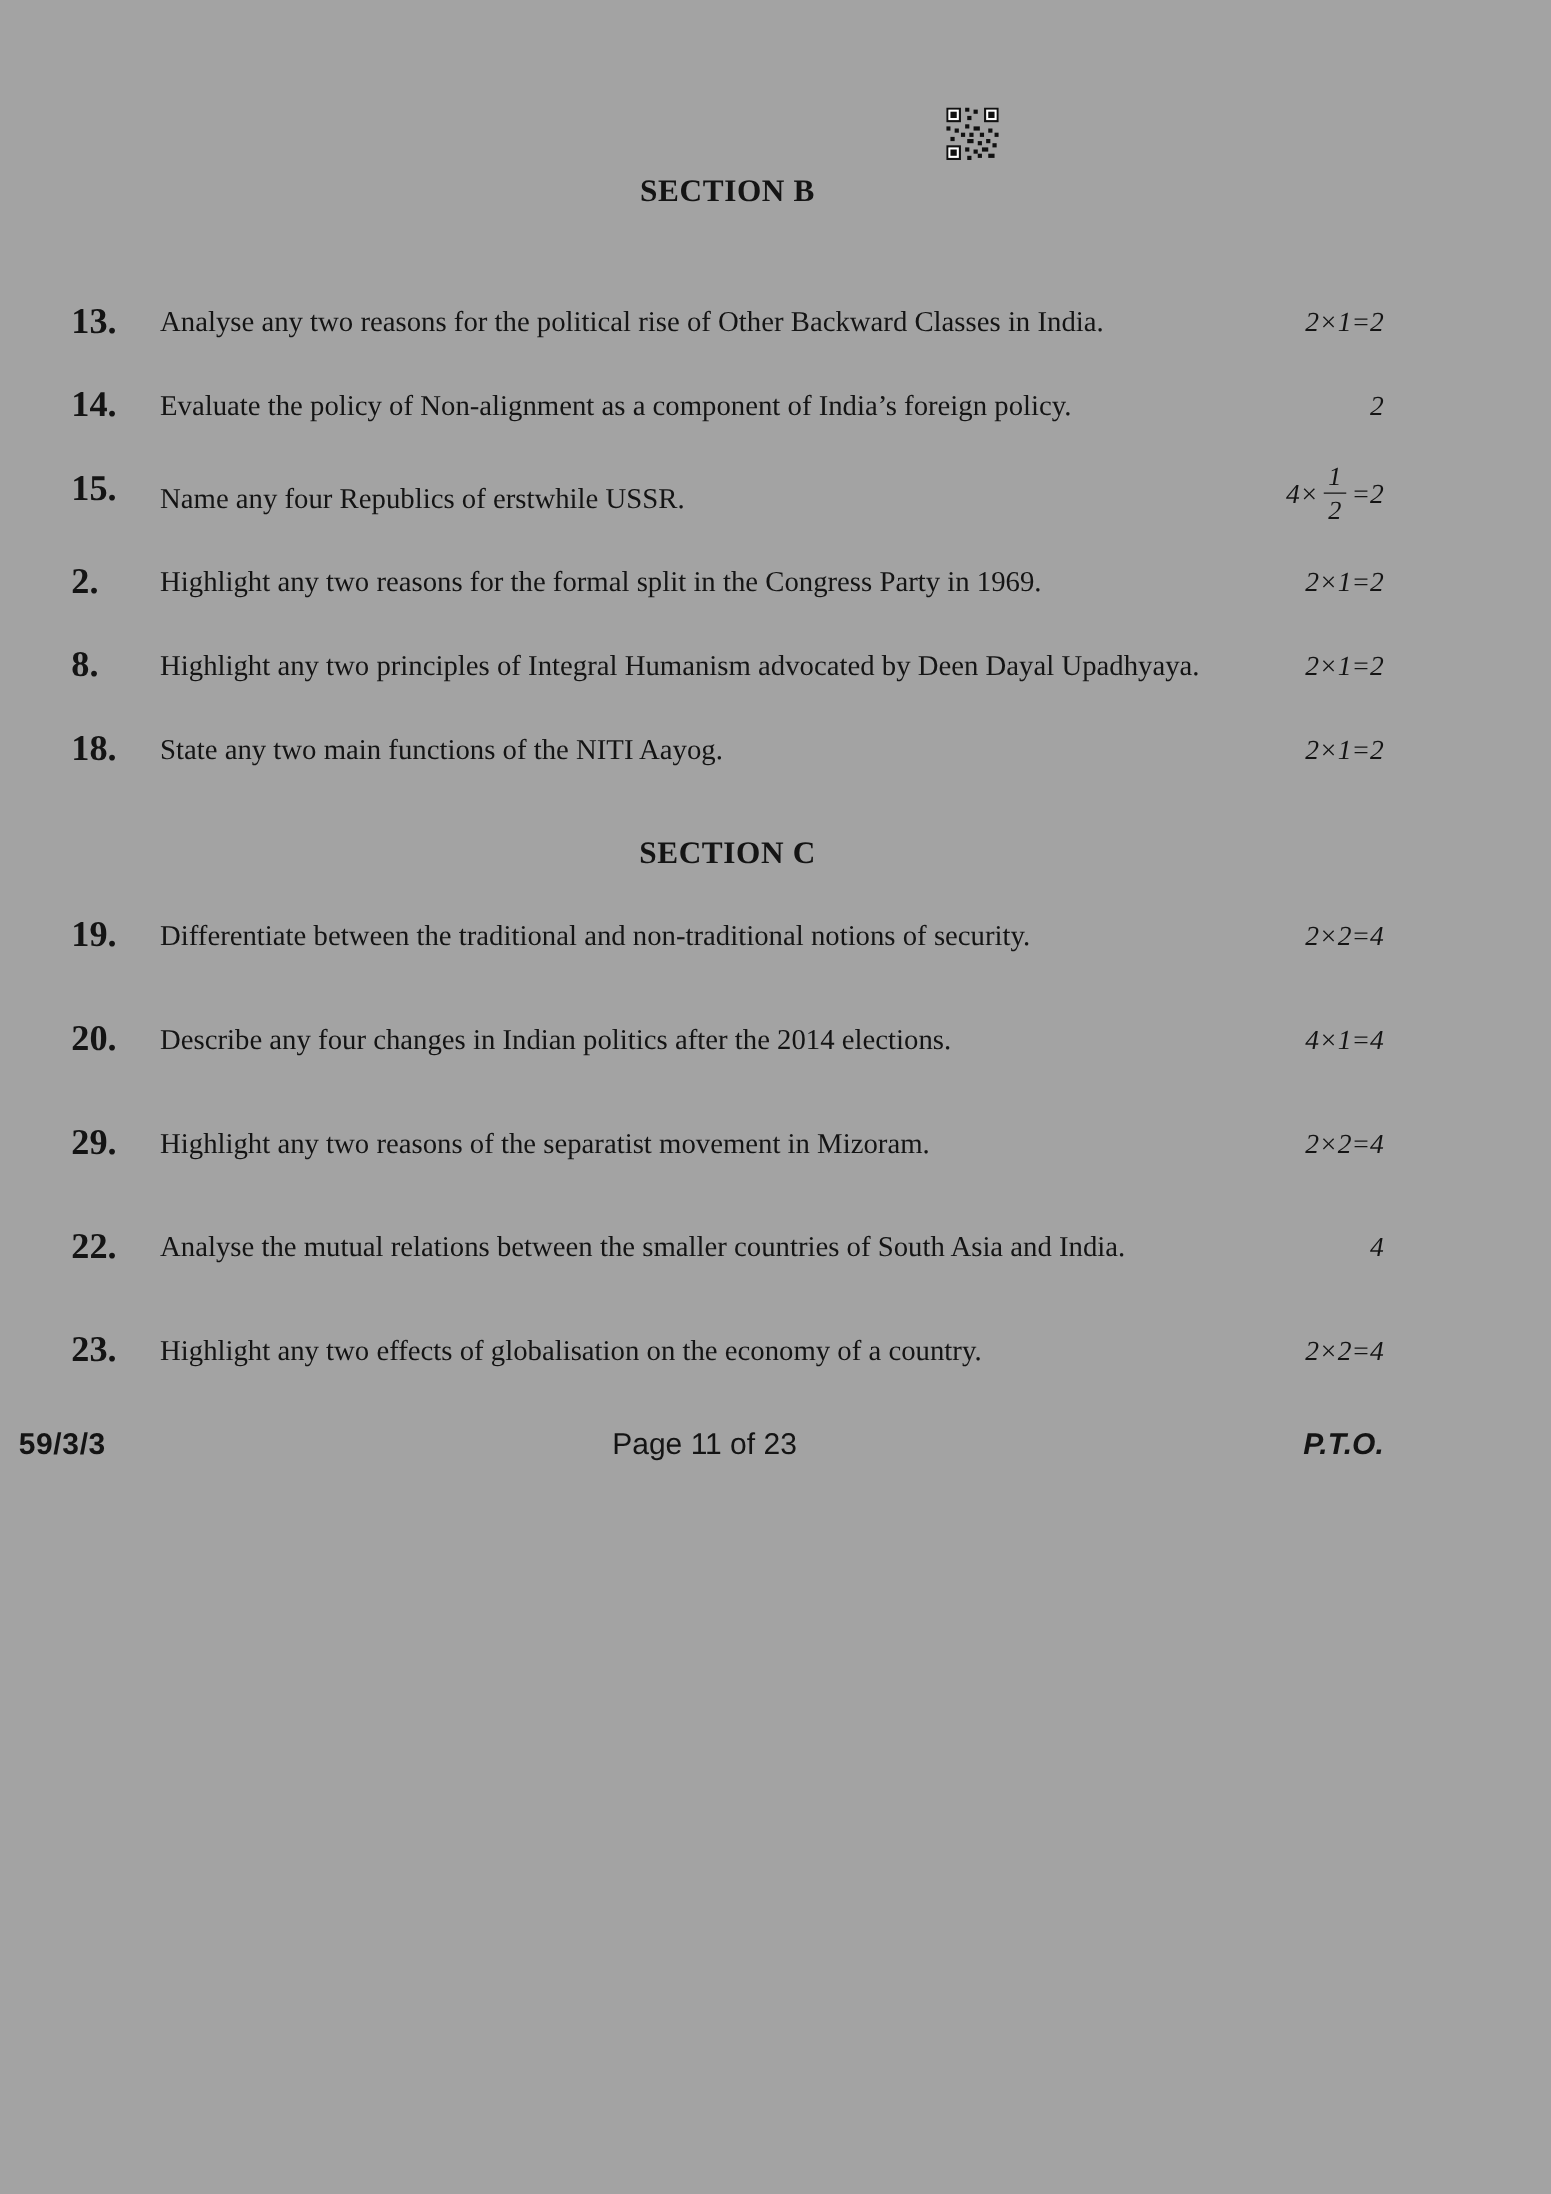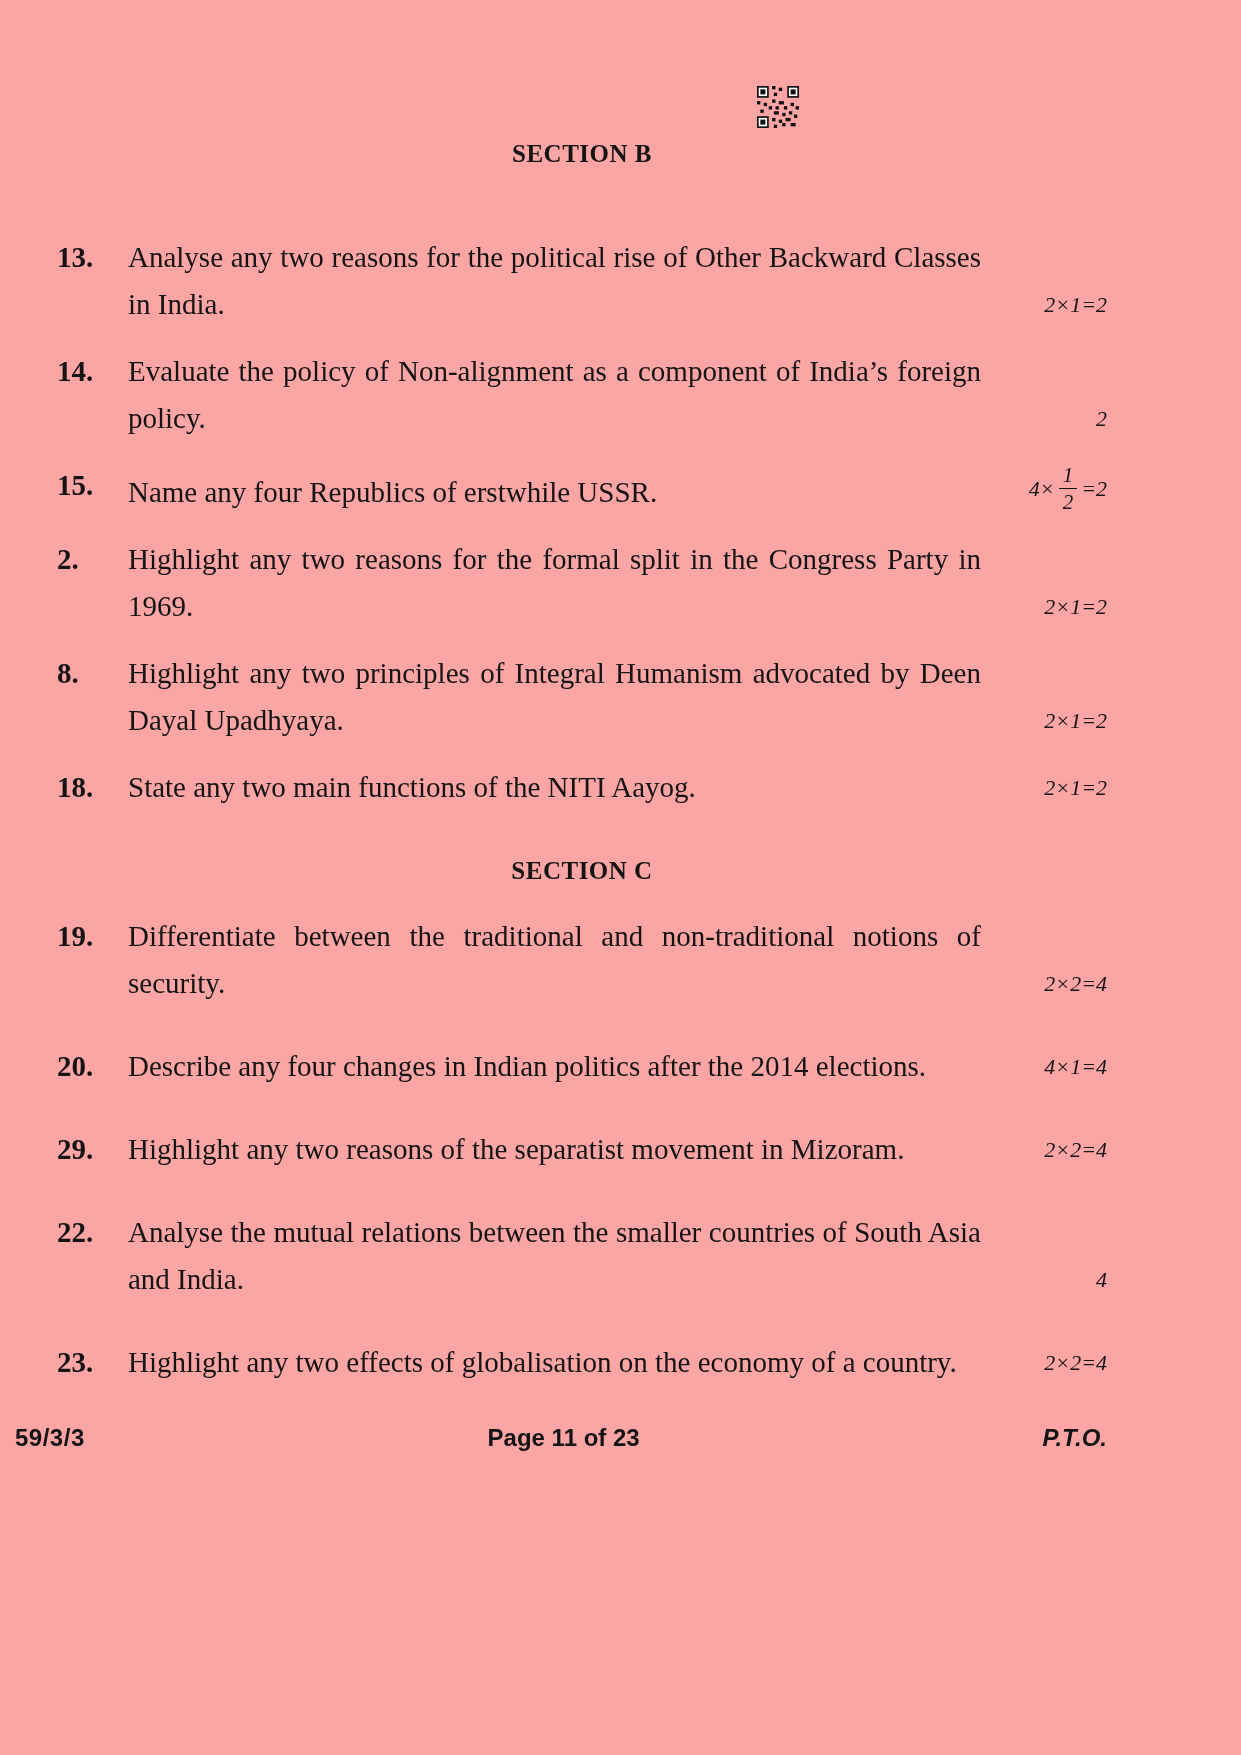--- a/index.html
+++ b/index.html
@@ -2,21 +2,21 @@
 <html><head>
 <meta charset="utf-8">
 <style>
   * { margin: 0; padding: 0; box-sizing: border-box; }
   html, body { background: #ffffff; }
   .page {
     position: relative;
     width: 1241px;
     height: 1755px;
     margin: 0 auto;
-    background: #fca5a5;
+    background: #a3a3a3;
     color: #141414;
     font-family: "Liberation Serif", serif;
     padding: 86px 134px 0 57px;
     overflow: hidden;
   }
   .qr-wrap {
     height: 44px;
     margin-left: 700px;
     margin-bottom: 10px;
   }
@@ -35,21 +35,21 @@
   }
   .sec-b .question { margin-bottom: 20px; }
   .sec-c .question { margin-bottom: 36px; }
   .qnum {
     font-weight: bold;
     font-size: 29px;
     line-height: 47px;
     align-self: start;
   }
   .qtext {
-    font-size: 29px;
+    font-size: 23px;
     line-height: 47px;
     text-align: justify;
     padding-right: 14px;
   }
   .qmarks {
     font-style: italic;
     font-size: 22px;
     line-height: 47px;
     text-align: right;
     white-space: nowrap;
@@ -75,21 +75,21 @@
     display: flex;
     justify-content: space-between;
     align-items: baseline;
     margin-left: -42px;
     width: 1092px;
     margin-top: 38px;
     font-family: "Liberation Sans", sans-serif;
     font-size: 24px;
   }
   .footer .paper-code { font-weight: 600; letter-spacing: 0.5px; }
-  .footer .page-info { font-weight: bold; }
+  .footer .page-info { font-weight: normal; }
   .footer .pto { font-weight: bold; font-style: italic; }
   svg .w { fill: #ffffff; }
   svg rect { fill: #111111; }
 </style>
 </head>
 <body>
 
 <div class="page">
 
   <div class="qr-wrap">

